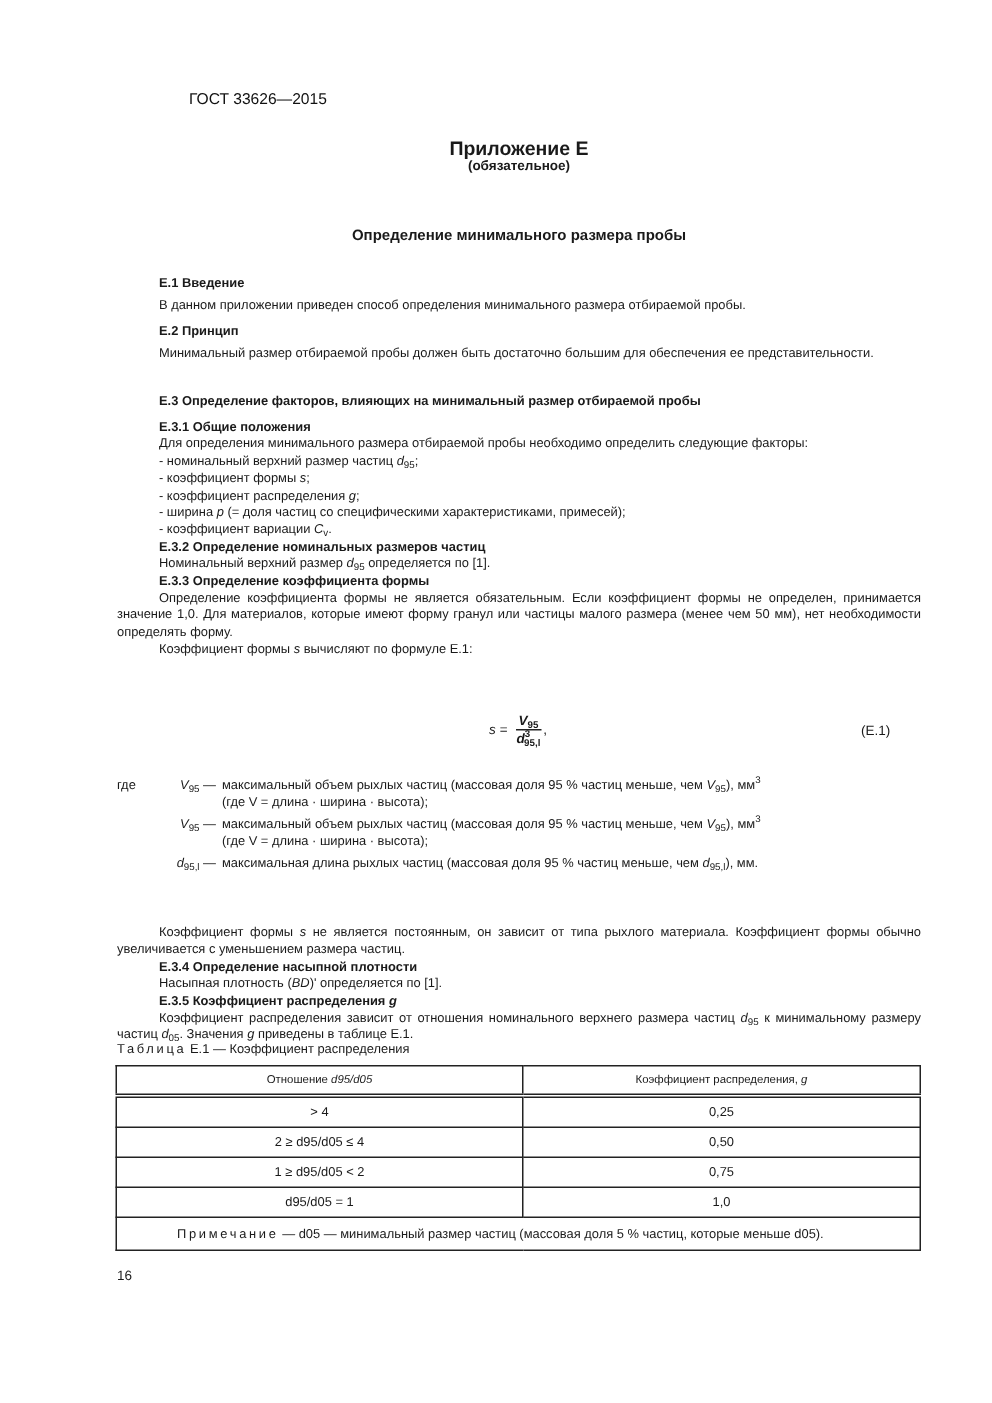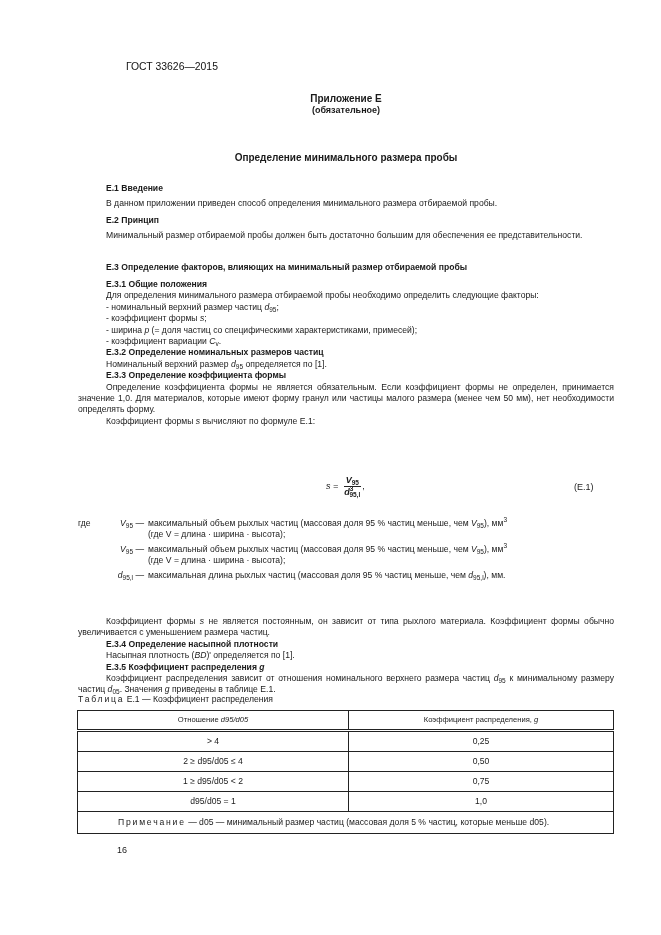--- a/index.html
+++ b/index.html
@@ -4,21 +4,21 @@
 <style>
   html, body { margin: 0; padding: 0; background: #ffffff; }
   body {
     width: 661px; height: 935px; position: relative; overflow: hidden;
     font-family: "Liberation Sans", sans-serif; color: #1a1a1a;
     font-size: 8.6px; line-height: 11.4px;
   }
   .abs { position: absolute; }
   .hdr { left: 78px; top: 61px; font-weight: normal; font-size: 10.4px; color: #111; padding-left: 48px; }
   .center { left: 78px; width: 536px; text-align: center; }
-  .app1 { top: 93px; font-weight: bold; font-size: 10px; }
+  .app1 { top: 93px; font-weight: bold; font-size: 13px; }
   .app2 { top: 105px; font-weight: bold; font-size: 9px; }
   .title { top: 152px; font-weight: bold; font-size: 10px; }
   .block { left: 78px; width: 536px; }
   .h { font-weight: bold; padding-left: 28px; }
   .p { text-indent: 28px; text-align: justify; }
   .li { padding-left: 28px; }
   i { font-style: italic; }
   sub { font-size: 6.5px; vertical-align: -2px; line-height: 0; }
   sup { font-size: 6.5px; vertical-align: 4px; line-height: 0; }
 
@@ -36,21 +36,21 @@
 
   .caption { left: 78px; top: 694px; }
   .spaced { letter-spacing: 1.8px; }
   table.t {
     position: absolute; left: 77px; top: 710px; width: 537px;
     border-collapse: collapse; font-size: 8.6px;
   }
   table.t td { border: 1px solid #222; text-align: center; height: 19px; padding: 0; }
   table.t tr.head td { font-size: 7.6px; border-bottom: 3px double #222; height: 18px; }
   table.t tr.note td { text-align: left; padding-left: 40px; height: 21px; }
-  .pagenum { left: 78px; top: 845px; font-size: 9px; margin-left: 39px; }
+  .pagenum { left: 78px; top: 845px; font-size: 9px; }
 </style>
 </head>
 <body>
 
 <div class="abs hdr">ГОСТ 33626—2015</div>
 
 <div class="abs center app1">Приложение Е</div>
 <div class="abs center app2">(обязательное)</div>
 <div class="abs center title">Определение минимального размера пробы</div>
 
@@ -66,20 +66,21 @@
 
 <div class="abs block" style="top:262px;">
   <div class="h">Е.3 Определение факторов, влияющих на минимальный размер отбираемой пробы</div>
 </div>
 
 <div class="abs block" style="top:279px;">
   <div class="h">Е.3.1 Общие положения</div>
   <div class="p">Для определения минимального размера отбираемой пробы необходимо определить следующие факторы:</div>
   <div class="li"><span>- номинальный верхний размер частиц </span><i>d</i><sub>95</sub><span>;</span></div>
   <div class="li"><span>- коэффициент формы </span><i>s</i><span>;</span></div>
+  <div class="li"><span>- коэффициент распределения </span><i>g</i><span>;</span></div>
   <div class="li"><span>- ширина </span><i>p</i><span> (= доля частиц со специфическими характеристиками, примесей);</span></div>
   <div class="li"><span>- коэффициент вариации </span><i>C</i><sub>v</sub><span>.</span></div>
 
   <div class="h">Е.3.2 Определение номинальных размеров частиц</div>
   <div class="p"><span>Номинальный верхний размер </span><i>d</i><sub>95</sub><span> определяется по [1].</span></div>
 
   <div class="h">Е.3.3 Определение коэффициента формы</div>
   <div class="p">Определение коэффициента формы не является обязательным. Если коэффициент формы не определен, принимается значение 1,0. Для материалов, которые имеют форму гранул или частицы малого размера (менее чем 50 мм), нет необходимости определять форму.</div>
   <div class="p"><span>Коэффициент формы </span><i>s</i><span> вычисляют по формуле Е.1:</span></div>
 </div>

